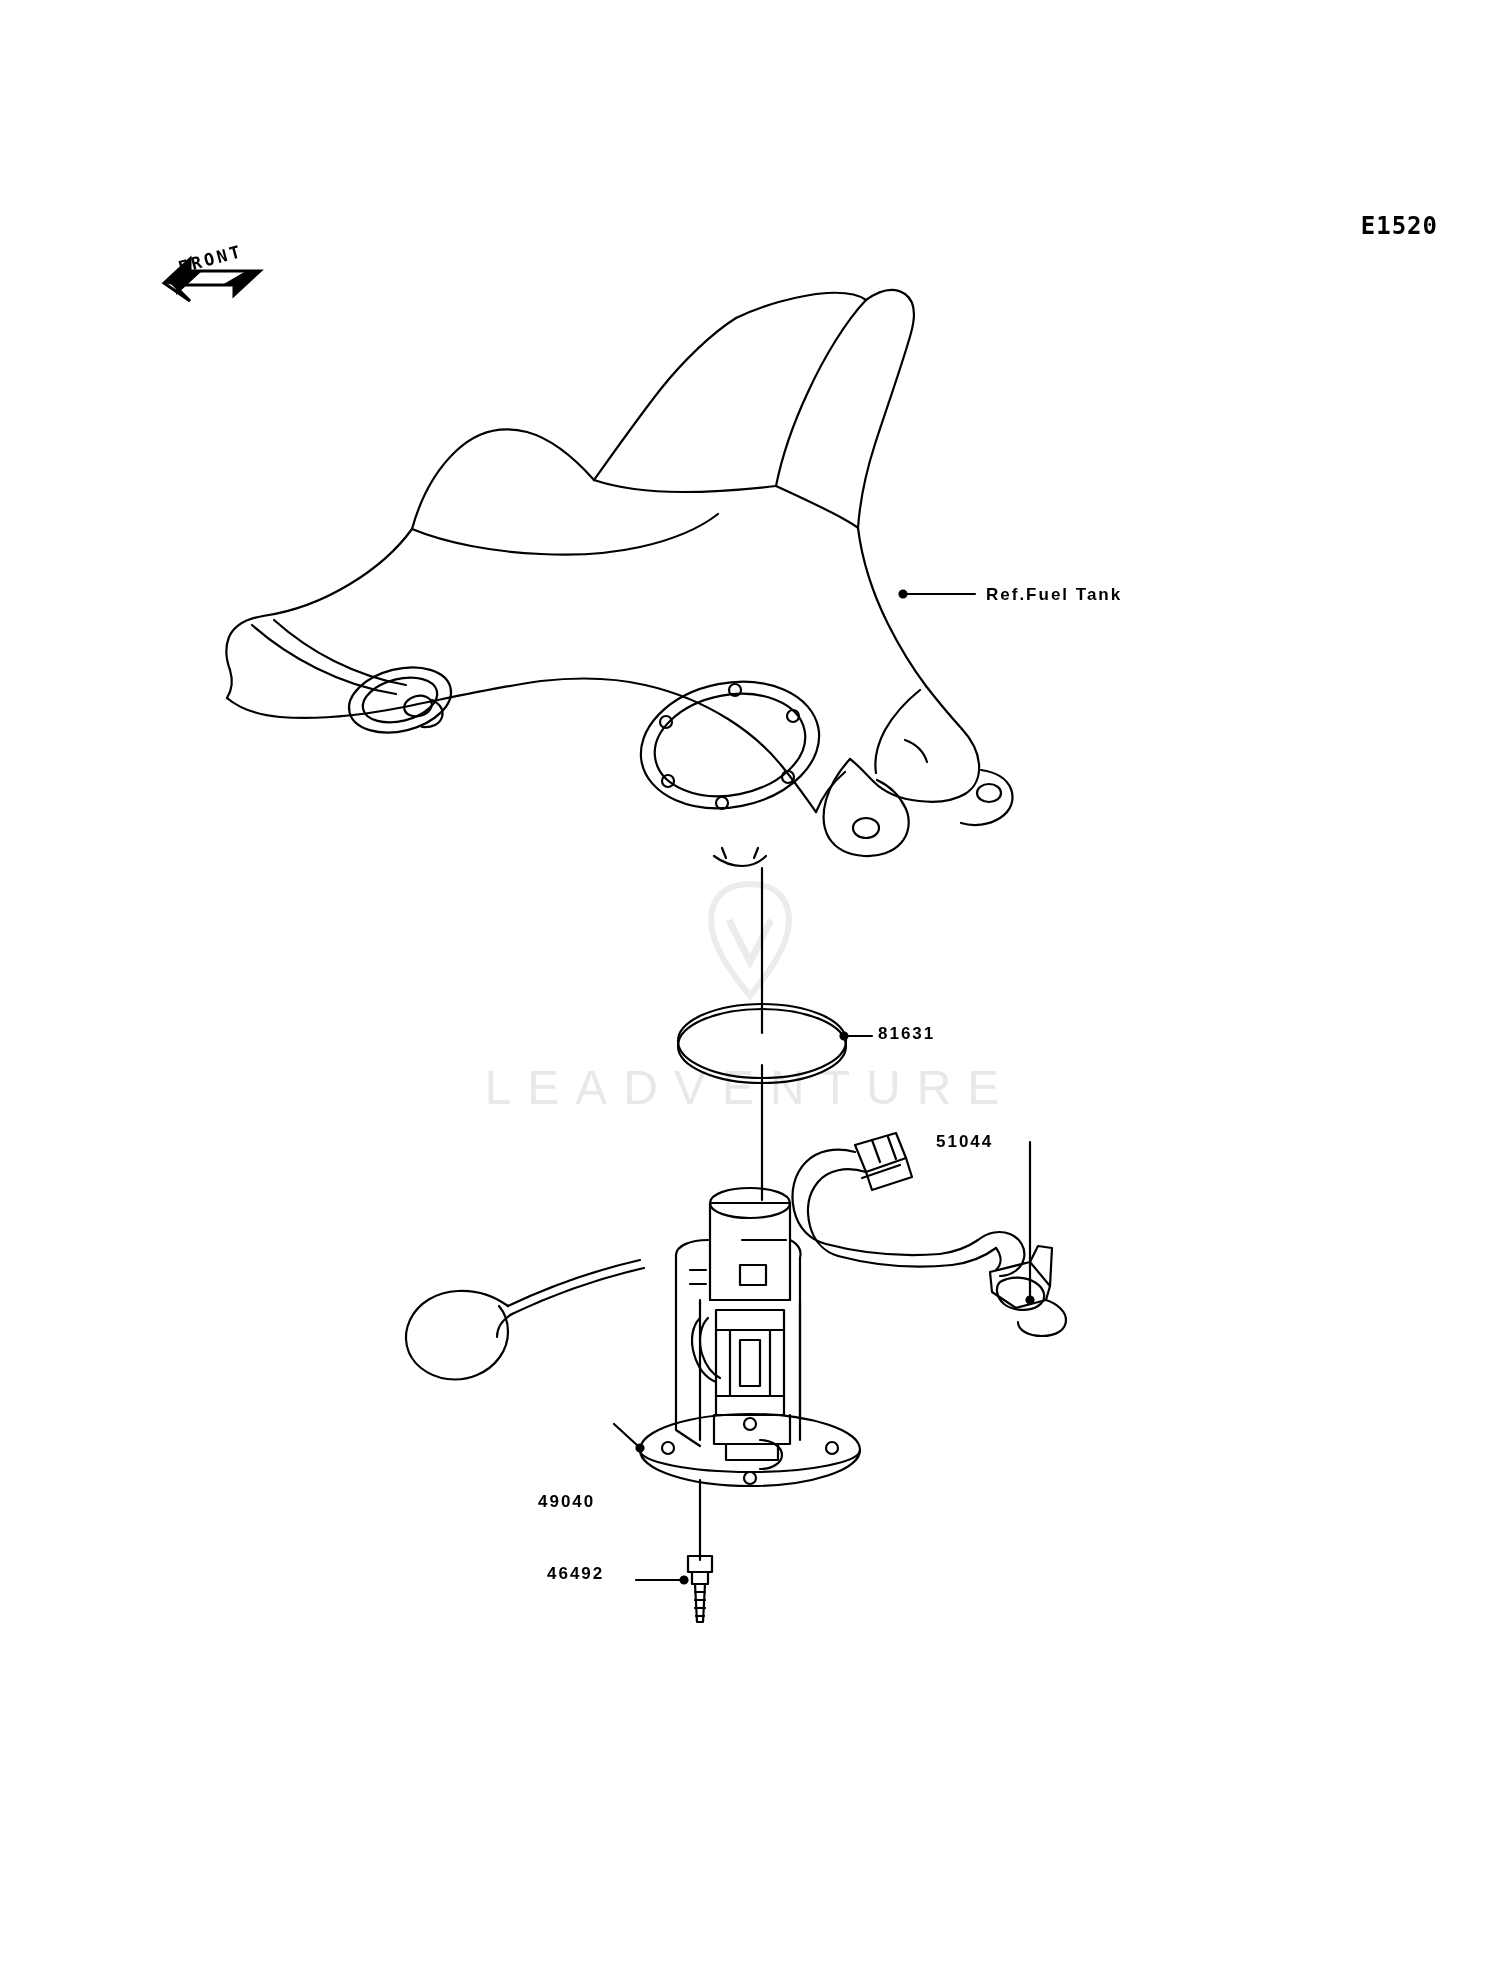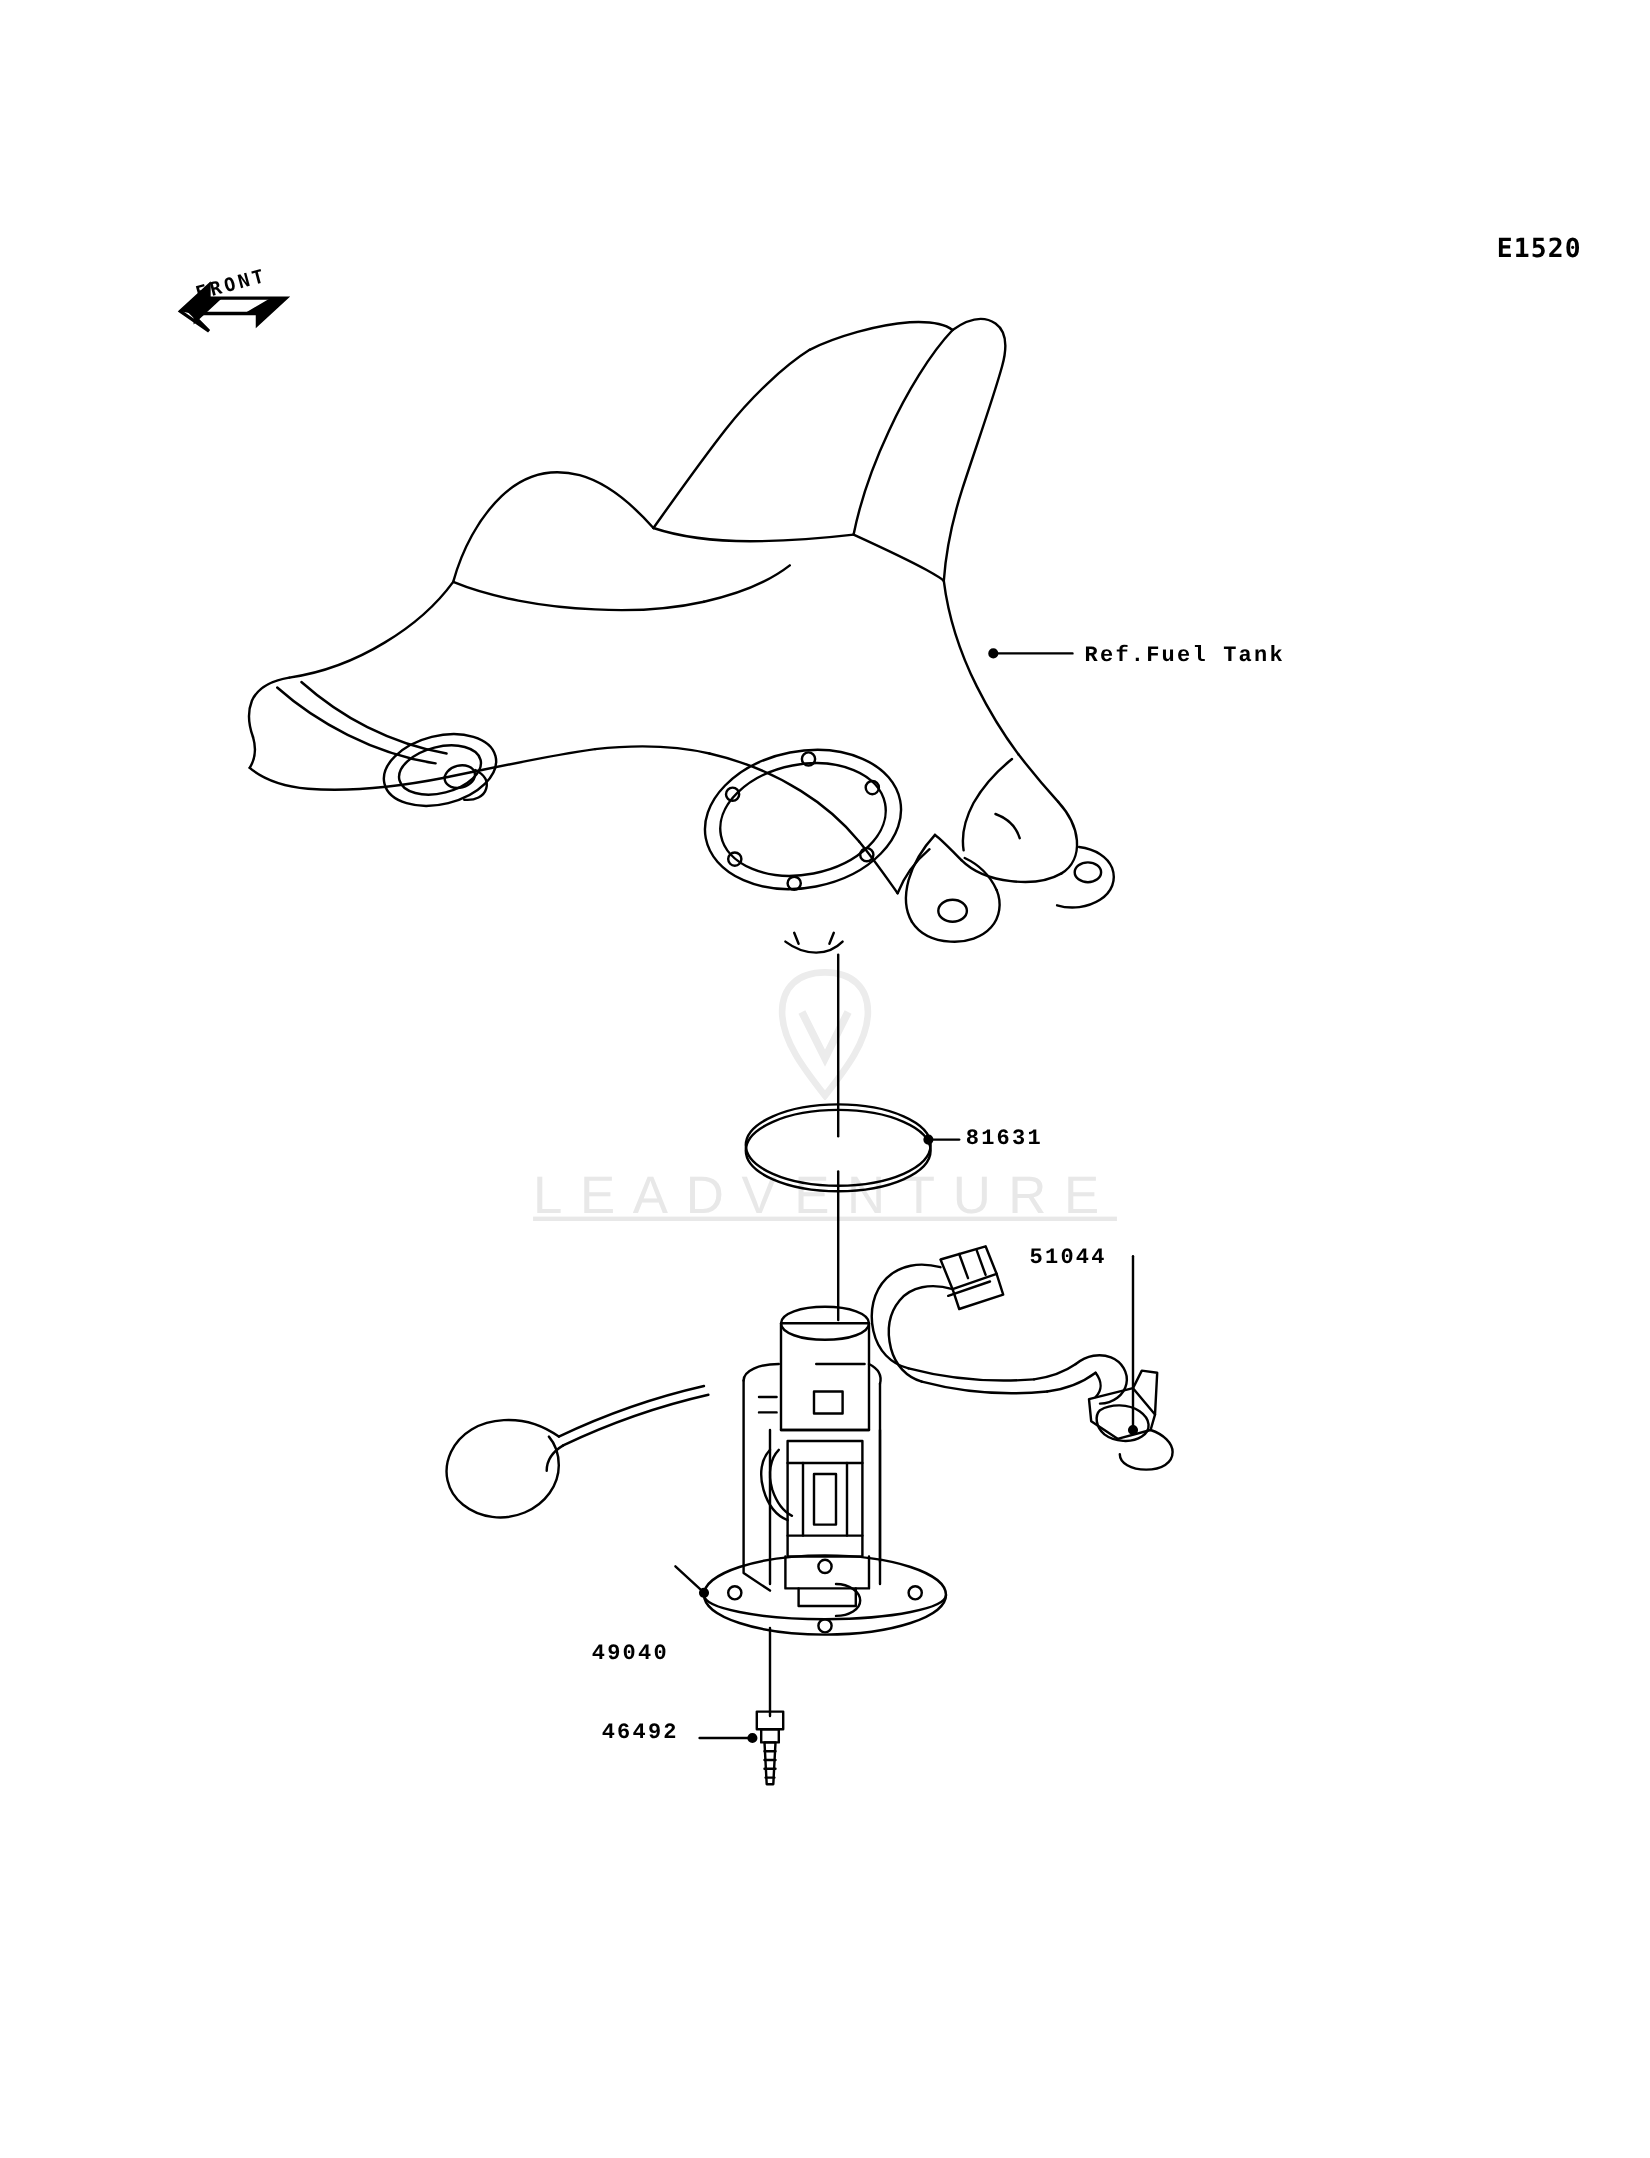--- a/index.html
+++ b/index.html
@@ -43,22 +43,22 @@
     font-size: 17px;
     font-weight: bold;
     letter-spacing: 3px;
     color: #000;
     transform: rotate(-15deg);
     transform-origin: left top;
     pointer-events: none;
   }
   .callout {
     position: absolute;
-    font-family: Liberation Mono, monospace;
-    font-size: 20px;
+    font-family: Liberation Sans, sans-serif;
+    font-size: 17px;
     font-weight: bold;
     letter-spacing: 2px;
     color: #000;
     white-space: nowrap;
   }
   .callout-92055 { left: 878px; top: 1024px; }
   .callout-51044 { left: 936px; top: 1132px; }
   .callout-49040 { left: 538px; top: 1492px; text-align: right; }
   .callout-92153 { left: 547px; top: 1564px; }
   .callout-reffueltank { left: 986px; top: 585px; }
@@ -77,21 +77,20 @@
     left: 0;
     right: 0;
     top: 1060px;
     text-align: center;
     font-family: "Liberation Sans", sans-serif;
     font-size: 48px;
     letter-spacing: 16px;
     color: #e8e8e8;
     pointer-events: none;
     user-select: none;
-    text-decoration: underline;
   }
   .watermark-mark {
     position: absolute;
     left: 705px;
     top: 880px;
     width: 90px;
     height: 120px;
     pointer-events: none;
   }
   svg.art {

